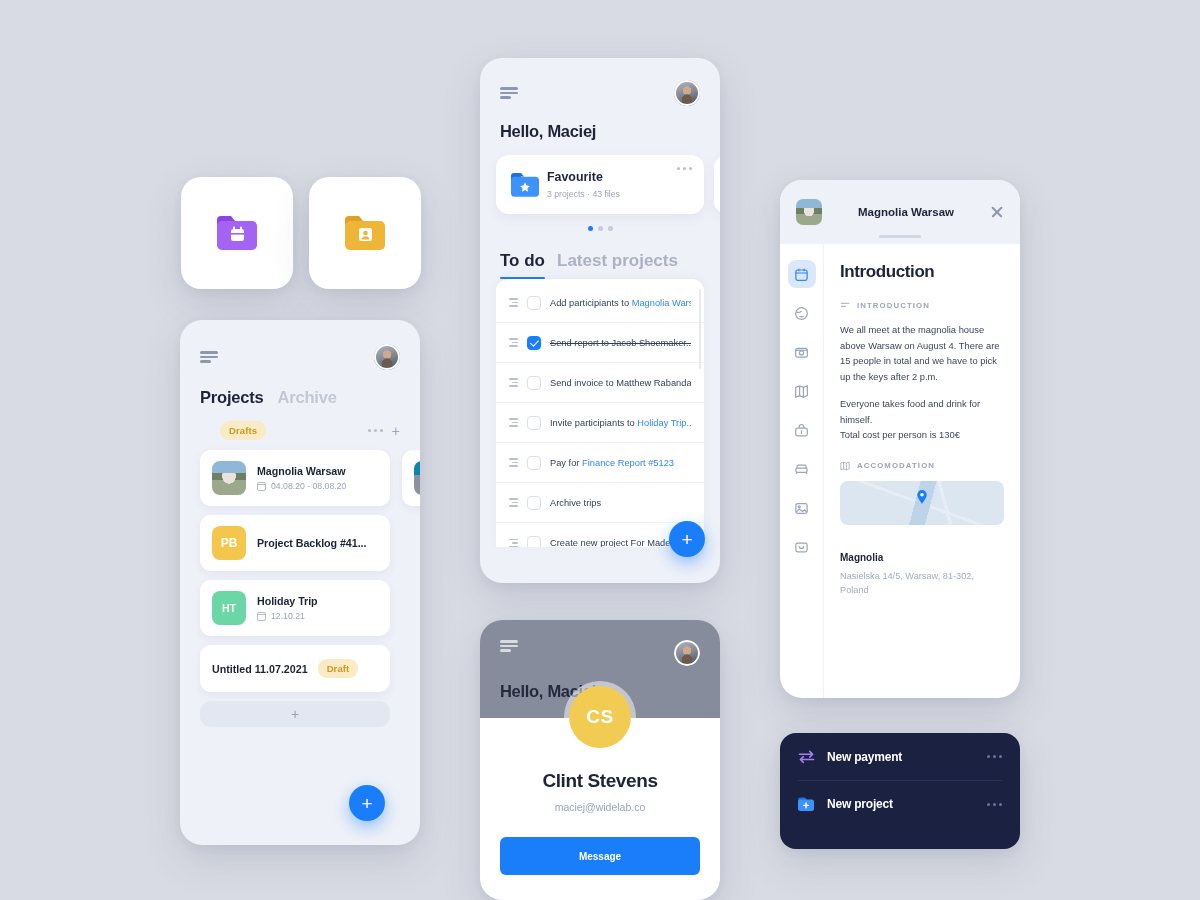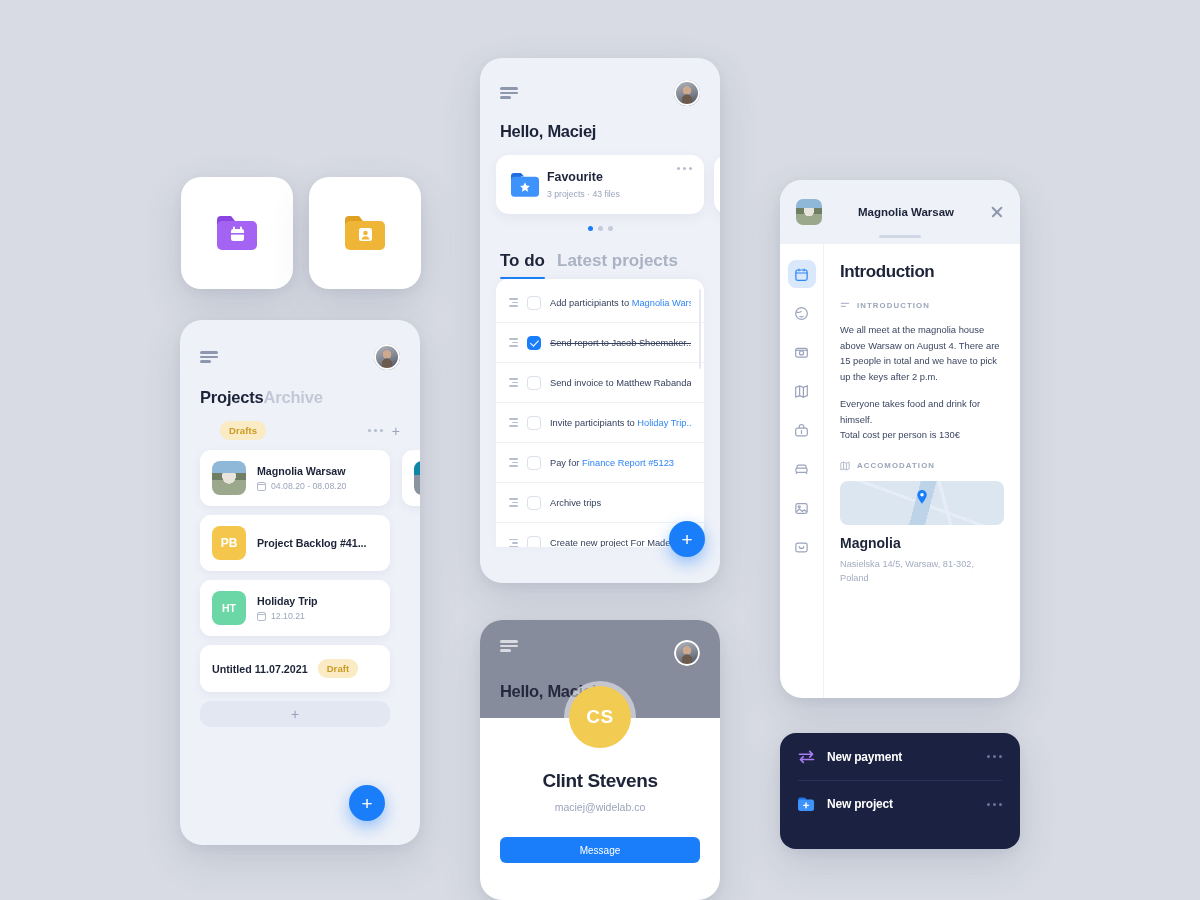--- a/index.html
+++ b/index.html
@@ -44,21 +44,21 @@
 
   
   .panel { position: absolute; border-radius: 22px; overflow: hidden; }
 
   
   #panel-projects {
     left: 180px; top: 320px; width: 240px; height: 525px;
     background: #eef1f8;
   }
   .pp-top { padding: 24px 20px 0 20px; display: flex; justify-content: space-between; align-items: center; }
-  .pp-tabs { display: flex; align-items: flex-start; padding: 18px 20px 0 20px; }
+  .pp-tabs { display: flex; gap: 14px; align-items: flex-start; padding: 18px 20px 0 20px; }
   .pp-tab { font-size: 16.5px; font-weight: 700; color: #c2c8d6; letter-spacing: -.2px; cursor: pointer; }
   .pp-tab.active { color: #1d2439; }
   .pp-colhead { display: flex; align-items: center; justify-content: space-between; padding: 14px 20px 0 20px; margin-left: 20px; }
   .chip { font-size: 9.5px; font-weight: 700; padding: 4px 9px; border-radius: 9px; letter-spacing: .1px; }
   .chip-drafts { background: #fbebc4; color: #c99a23; }
   .colhead-actions { display: flex; align-items: center; gap: 9px; }
   .plus-sm { color: #9aa4ba; font-size: 14px; line-height: 1; cursor: pointer; }
 
   .pp-lists { display: flex; gap: 12px; padding: 10px 0 0 20px; }
   .pp-col { width: 190px; flex: 0 0 190px; }
@@ -128,21 +128,21 @@
   .scroll-hint { position: absolute; right: 3px; top: 10px; width: 2.5px; height: 80px; border-radius: 2px; background: #e6e9f1; }
 
   
   #panel-profile { left: 480px; top: 620px; width: 240px; height: 280px; background: #fff; }
   .pf-head { height: 98px; background: #878c9c; padding: 20px 20px 0 20px; display: flex; justify-content: space-between; align-items: flex-start; position: relative; }
   .pf-head .hamburger i { background: #d9dbe1; }
   .pf-hello { position: absolute; left: 20px; top: 62px; font-size: 16.5px; font-weight: 700; color: #242a3d; letter-spacing: -.3px; }
   .pf-av { position: absolute; left: 50%; top: 66px; transform: translateX(-50%); width: 62px; height: 62px; border-radius: 50%; background: #f2cb52; color: #fff; display: flex; align-items: center; justify-content: center; font-size: 19px; font-weight: 700; letter-spacing: .5px; box-shadow: 0 0 0 5px rgba(255,255,255,.5); }
   .pf-name { text-align: center; margin-top: 52px; font-size: 19px; font-weight: 700; color: #1d2439; letter-spacing: -.4px; }
   .pf-mail { text-align: center; margin-top: 9px; font-size: 10.5px; color: #9aa4ba; }
-  .pf-btn { margin: 24px 20px 0 20px; height: 26px; background: #1a7efb; border-radius: 6px; color: #fff; font-size: 10px; font-weight: 400; display: flex; align-items: center; justify-content: center; cursor: pointer; }
+  .pf-btn { margin: 24px 20px 0 20px; height: 38px; background: #1a7efb; border-radius: 6px; color: #fff; font-size: 10px; font-weight: 700; display: flex; align-items: center; justify-content: center; cursor: pointer; }
 
   
   #panel-detail { left: 780px; top: 180px; width: 240px; height: 518px; background: #fff; }
   .dt-head { height: 64px; background: #eef1f8; display: flex; align-items: center; padding: 0 16px; gap: 10px; position: relative; }
   .dt-thumb { width: 26px; height: 26px; border-radius: 7px; flex: 0 0 26px; }
   .dt-title { flex: 1; text-align: center; font-size: 11.5px; font-weight: 700; color: #1d2439; }
   .dt-x { width: 14px; height: 14px; position: relative; cursor: pointer; flex: 0 0 14px; }
   .dt-x::before, .dt-x::after { content: ""; position: absolute; left: 0; top: 6px; width: 14px; height: 1.6px; background: #8d97ae; border-radius: 2px; }
   .dt-x::before { transform: rotate(45deg); }
   .dt-x::after { transform: rotate(-45deg); }
@@ -156,21 +156,21 @@
   .sec-label { display: flex; align-items: center; gap: 7px; margin-top: 18px; font-size: 7.8px; font-weight: 700; letter-spacing: 1.1px; color: #9aa4ba; }
   .sec-ico { width: 10px; height: 10px; flex: 0 0 10px; color: #b3bbcc; }
   .dt-p { font-size: 9.4px; line-height: 1.65; color: #3b4661; margin-top: 12px; }
   .map-box { margin-top: 10px; height: 44px; border-radius: 8px; position: relative; overflow: hidden;
     background:
       linear-gradient(105deg, transparent 46%, #bcd3e8 46%, #bcd3e8 55%, transparent 55%),
       linear-gradient(20deg, transparent 48%, #e6edf6 48%, #e6edf6 51%, transparent 51%),
       linear-gradient(75deg, transparent 62%, #e6edf6 62%, #e6edf6 64%, transparent 64%),
       #dbe6f1; }
   .map-pin { position: absolute; left: 50%; top: 9px; transform: translateX(-50%); width: 11px; height: 14px; }
-  .map-name { font-size: 14px; font-weight: 700; color: #1d2439; margin-top: 10px; }
+  .map-name { font-size: 10px; font-weight: 700; color: #1d2439; margin-top: 27px; }
   .map-addr { font-size: 9.2px; line-height: 1.55; color: #a2abbf; margin-top: 6px; }
 
   
   #card-dark { position: absolute; left: 780px; top: 733px; width: 240px; height: 116px; background: #1b2140; border-radius: 16px; padding: 0 18px; }
   .dk-row { height: 47px; display: flex; align-items: center; gap: 12px; cursor: pointer; }
   .dk-row + .dk-row { border-top: 1px solid #2b3257; }
   .dk-label { flex: 1; font-size: 12px; font-weight: 700; color: #fff; letter-spacing: -.2px; }
   .dk-ico { width: 17px; height: 17px; flex: 0 0 17px; }
   .dk-more span { background: #6b739a; }
 </style>

